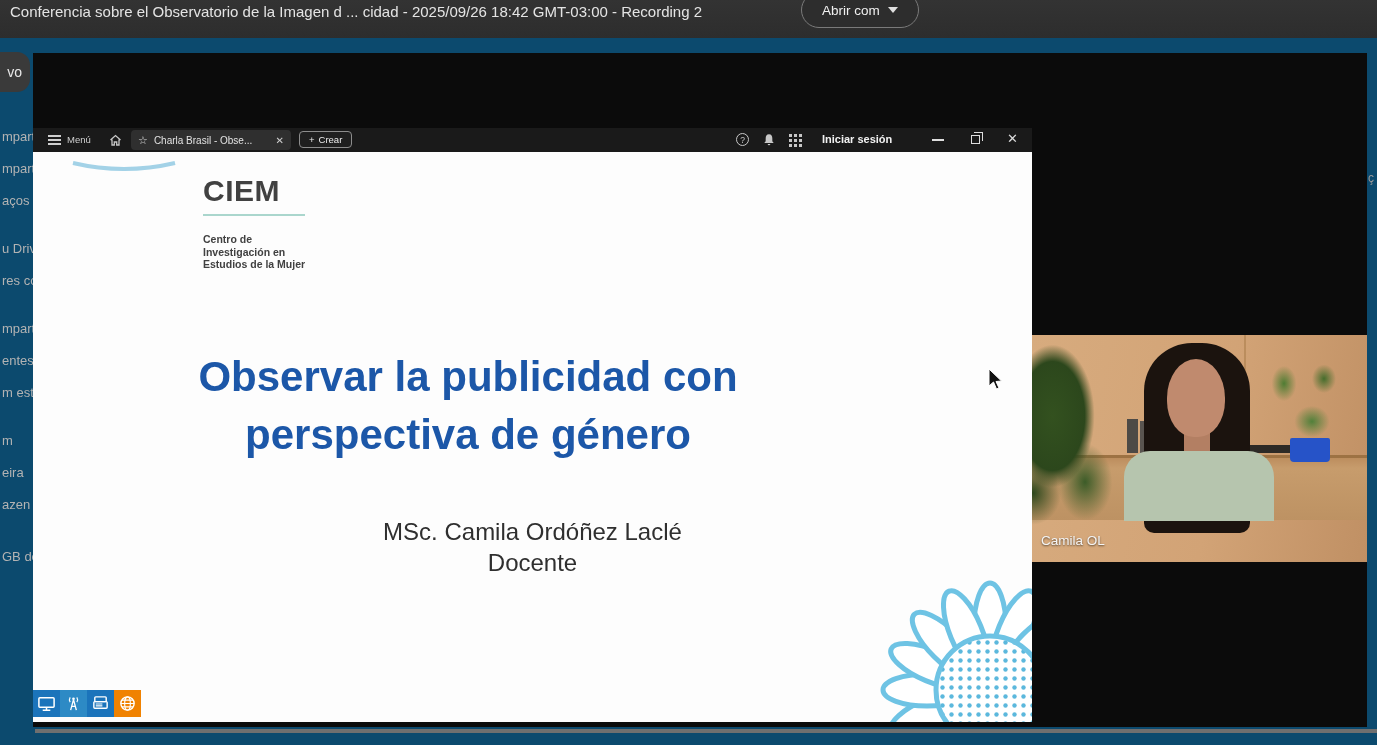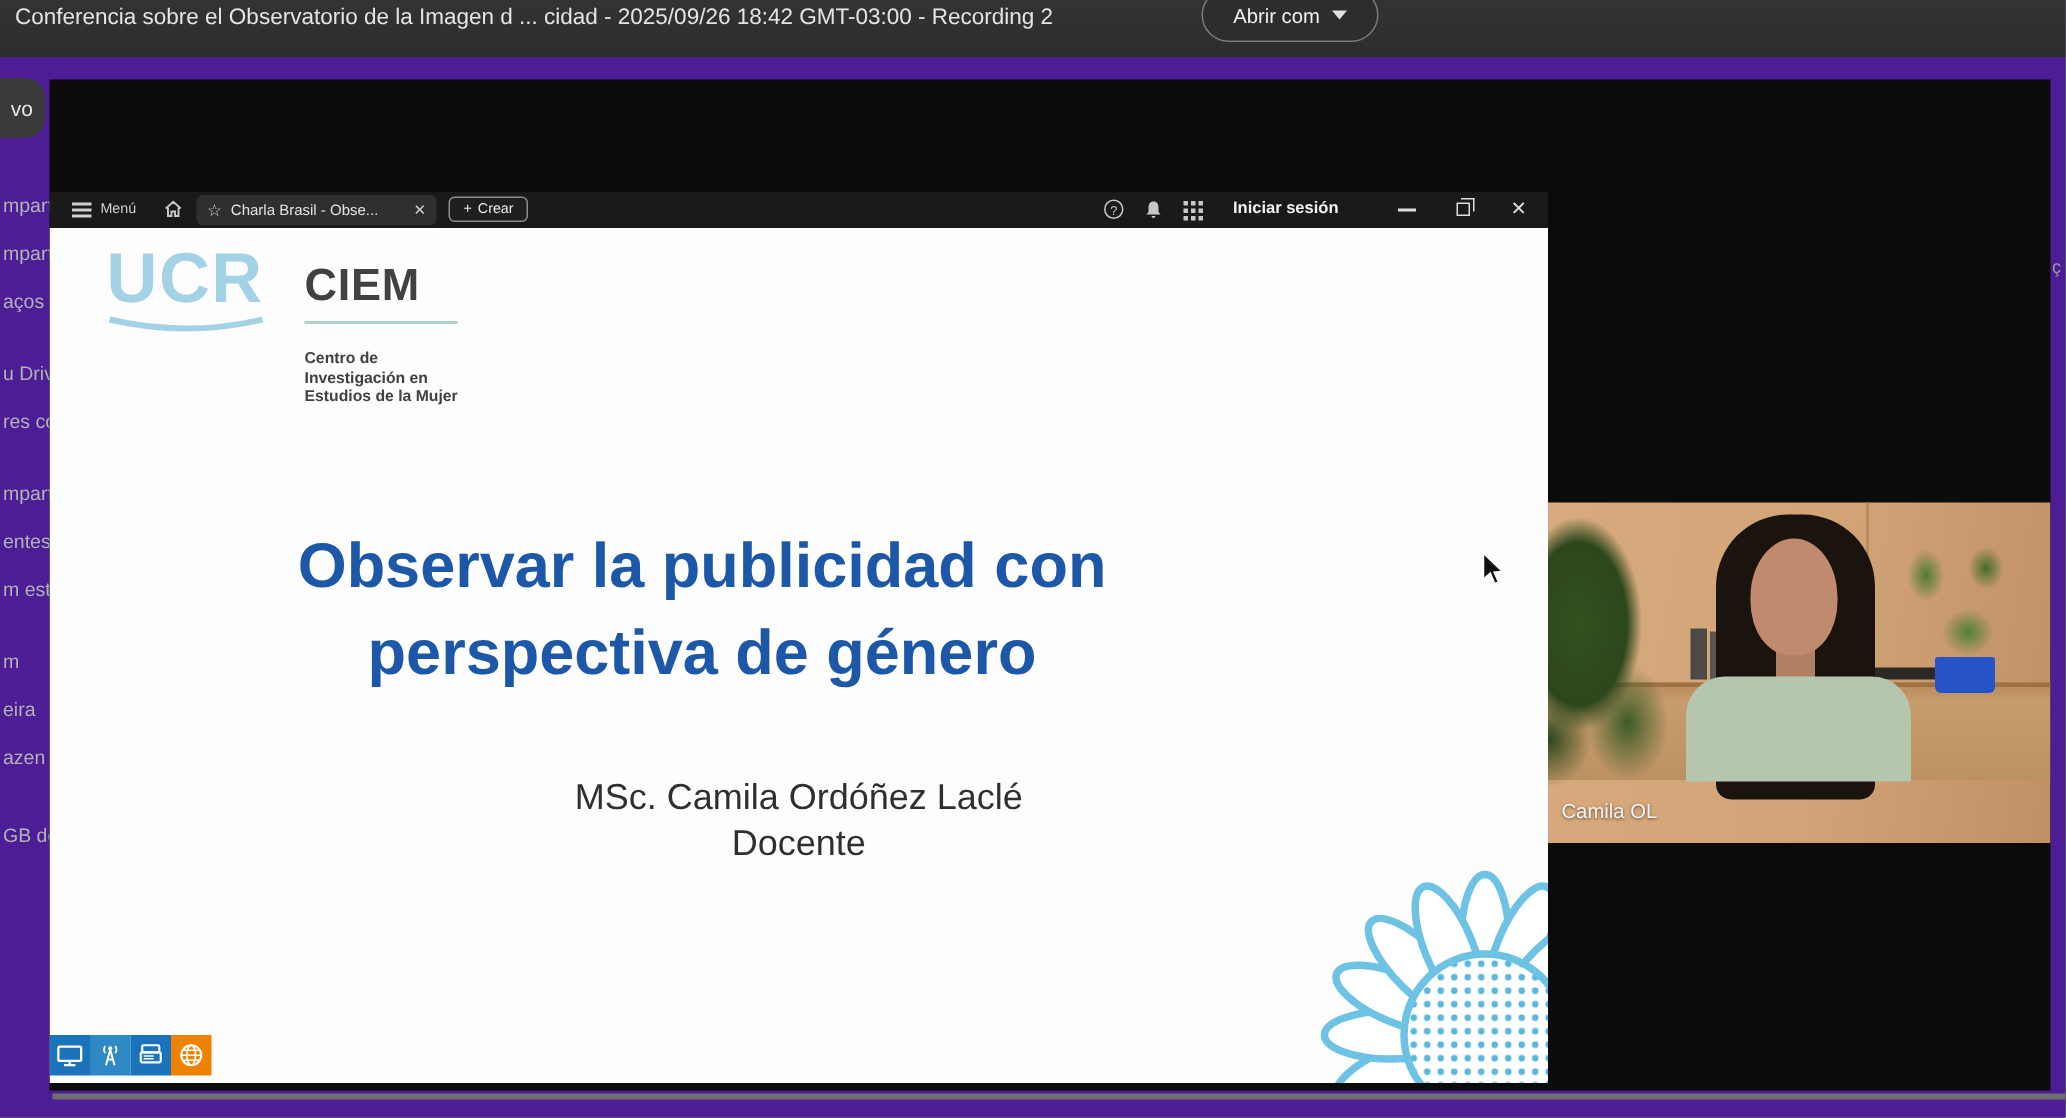--- a/index.html
+++ b/index.html
@@ -1,18 +1,18 @@
 <!DOCTYPE html>
 <html><head>
 <meta charset="utf-8">
 <style>
   * { margin:0; padding:0; box-sizing:border-box; }
   html,body { width:1377px; height:745px; overflow:hidden; background:#2b2b2b;
               font-family:"Liberation Sans", sans-serif; }
-  #screen { position:relative; width:1377px; height:745px; background:#4c1d95; }
+  #screen { position:relative; width:1377px; height:745px; background:#0c4a6e; }
 
   
   #titlebar { position:absolute; left:0; top:0; width:1377px; height:38px;
               background:linear-gradient(#333333,#2d2d2d); }
   #titlebar .doc-title { position:absolute; left:10px; top:3px; font-size:15px;
               color:#e4e4e4; white-space:nowrap; }
   #open-with { position:absolute; left:801px; top:-8px; width:118px; height:36px;
               border:1px solid #7a7a7a; border-radius:18px; background:#2d2d2d;
               color:#f0f0f0; font-size:13.5px; display:flex; align-items:center;
               justify-content:center; gap:8px; cursor:pointer; }
@@ -194,21 +194,20 @@
       </div>
       <div class="grid-ic"></div>
       <div class="signin">Iniciar sesión</div>
       <div class="win-min"></div>
       <div class="win-restore"></div>
       <div class="win-close">✕</div>
     </div>
 
     <div id="slide">
       <div class="ucr">
-        <div class="ucr-txt">UCR</div>
         <svg width="106" height="14">
             <path d="M2 3 Q53 15 104 3" stroke="#a3d2e7" stroke-width="4" fill="none"></path>
           </svg>
       </div>
       <div class="ciem">
         <div class="ciem-txt">CIEM</div>
         <div class="ciem-sub">
           <div>Centro de</div>
           <div>Investigación en</div>
           <div>Estudios de la Mujer</div>

